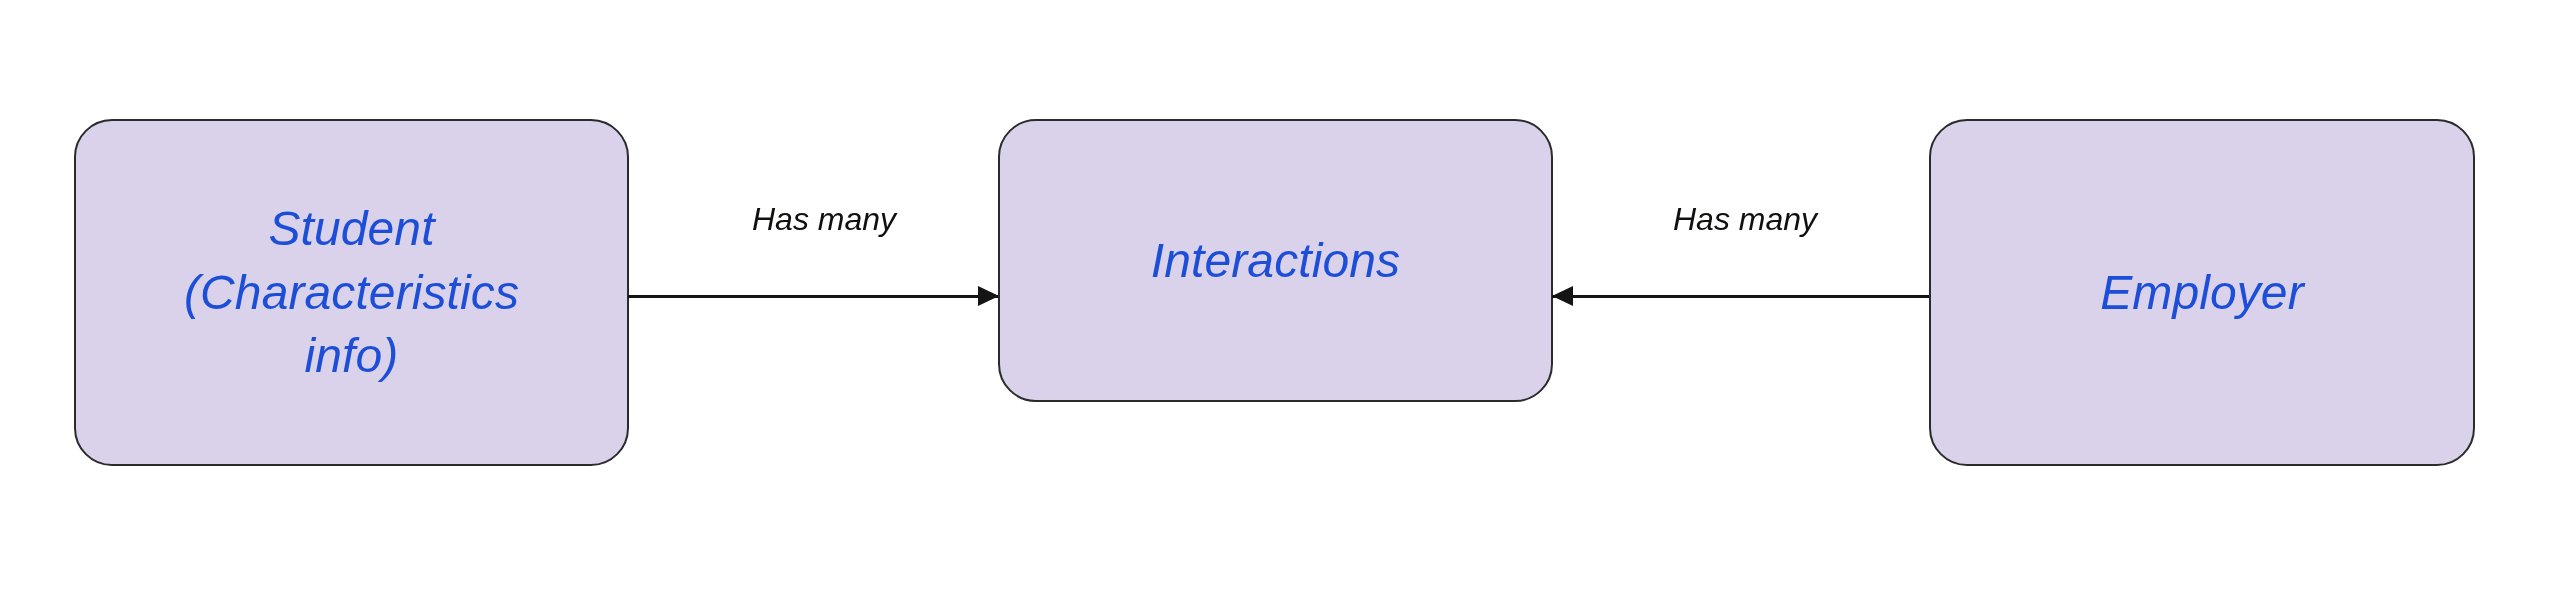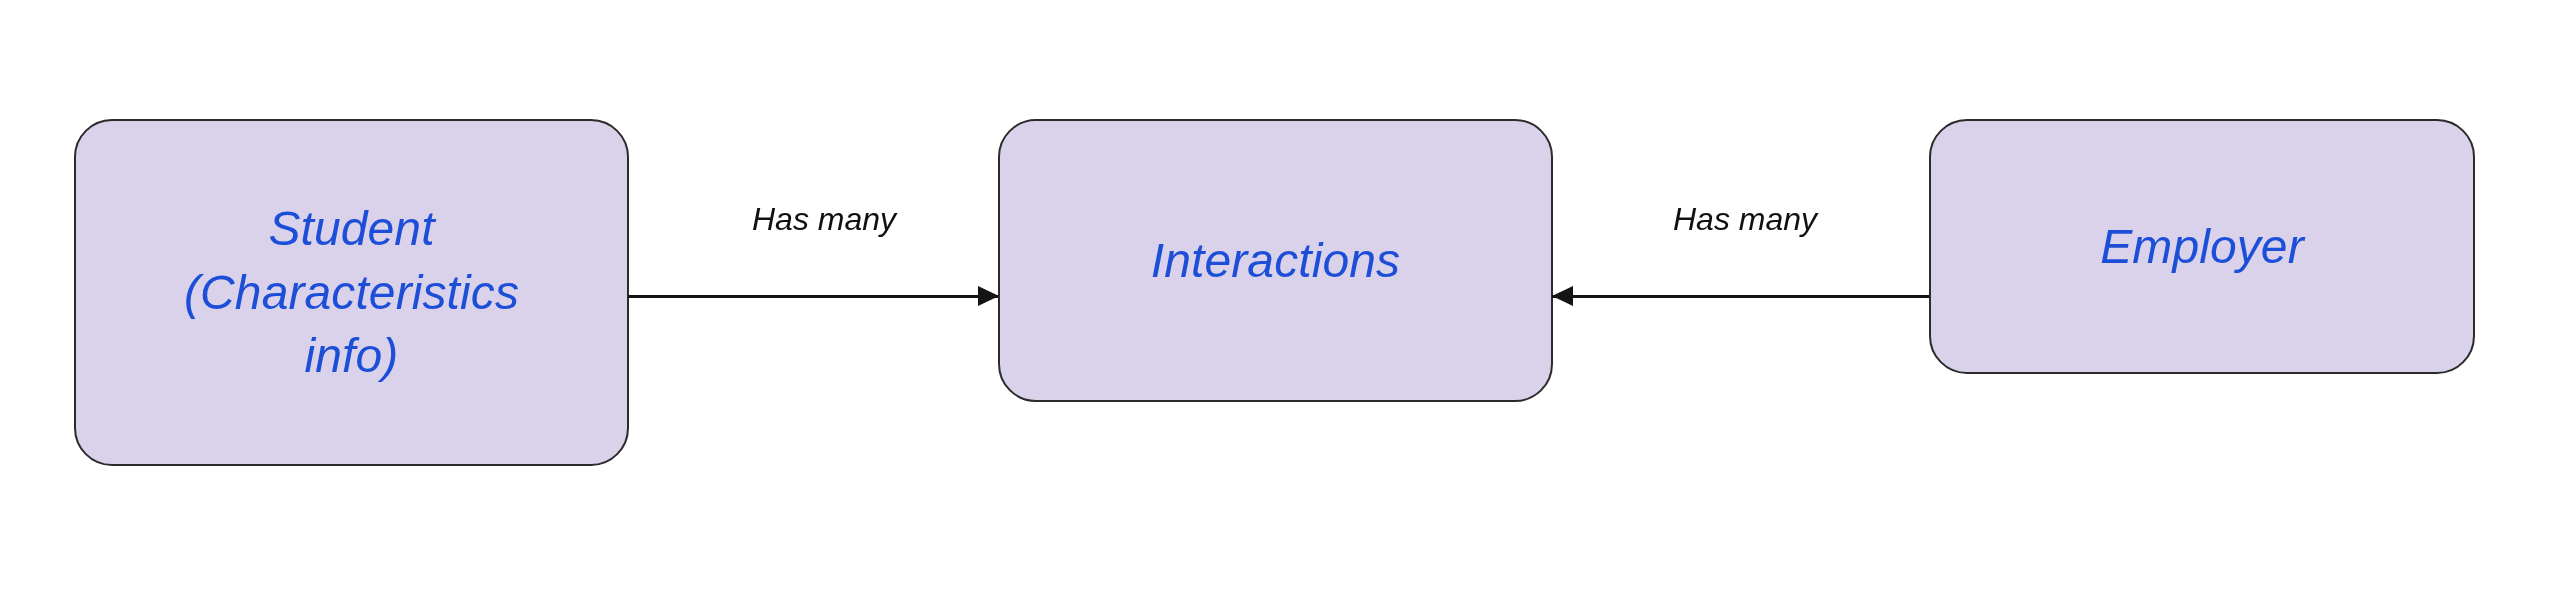--- a/index.html
+++ b/index.html
@@ -36,21 +36,21 @@
     font-size: 48px;
     line-height: 1.32;
     letter-spacing: 0.1px;
     white-space: pre-line;
     padding: 0 19px;
     font-style: italic;
   }
 
   #node-student      { left: 74px;  top: 119px; width: 555px; height: 347px; }
   #node-interactions { left: 998px; top: 119px; width: 555px; height: 283px; }
-  #node-employer     { left: 1929px; top: 119px; width: 546px; height: 255px; }
+  #node-employer     { left: 1929px; top: 119px; width: 546px; height: 347px; }
 
   
   .edge {
     position: absolute;
     height: 0;
   }
   .edge-line {
     position: absolute;
     left: 0;
     top: 0;

